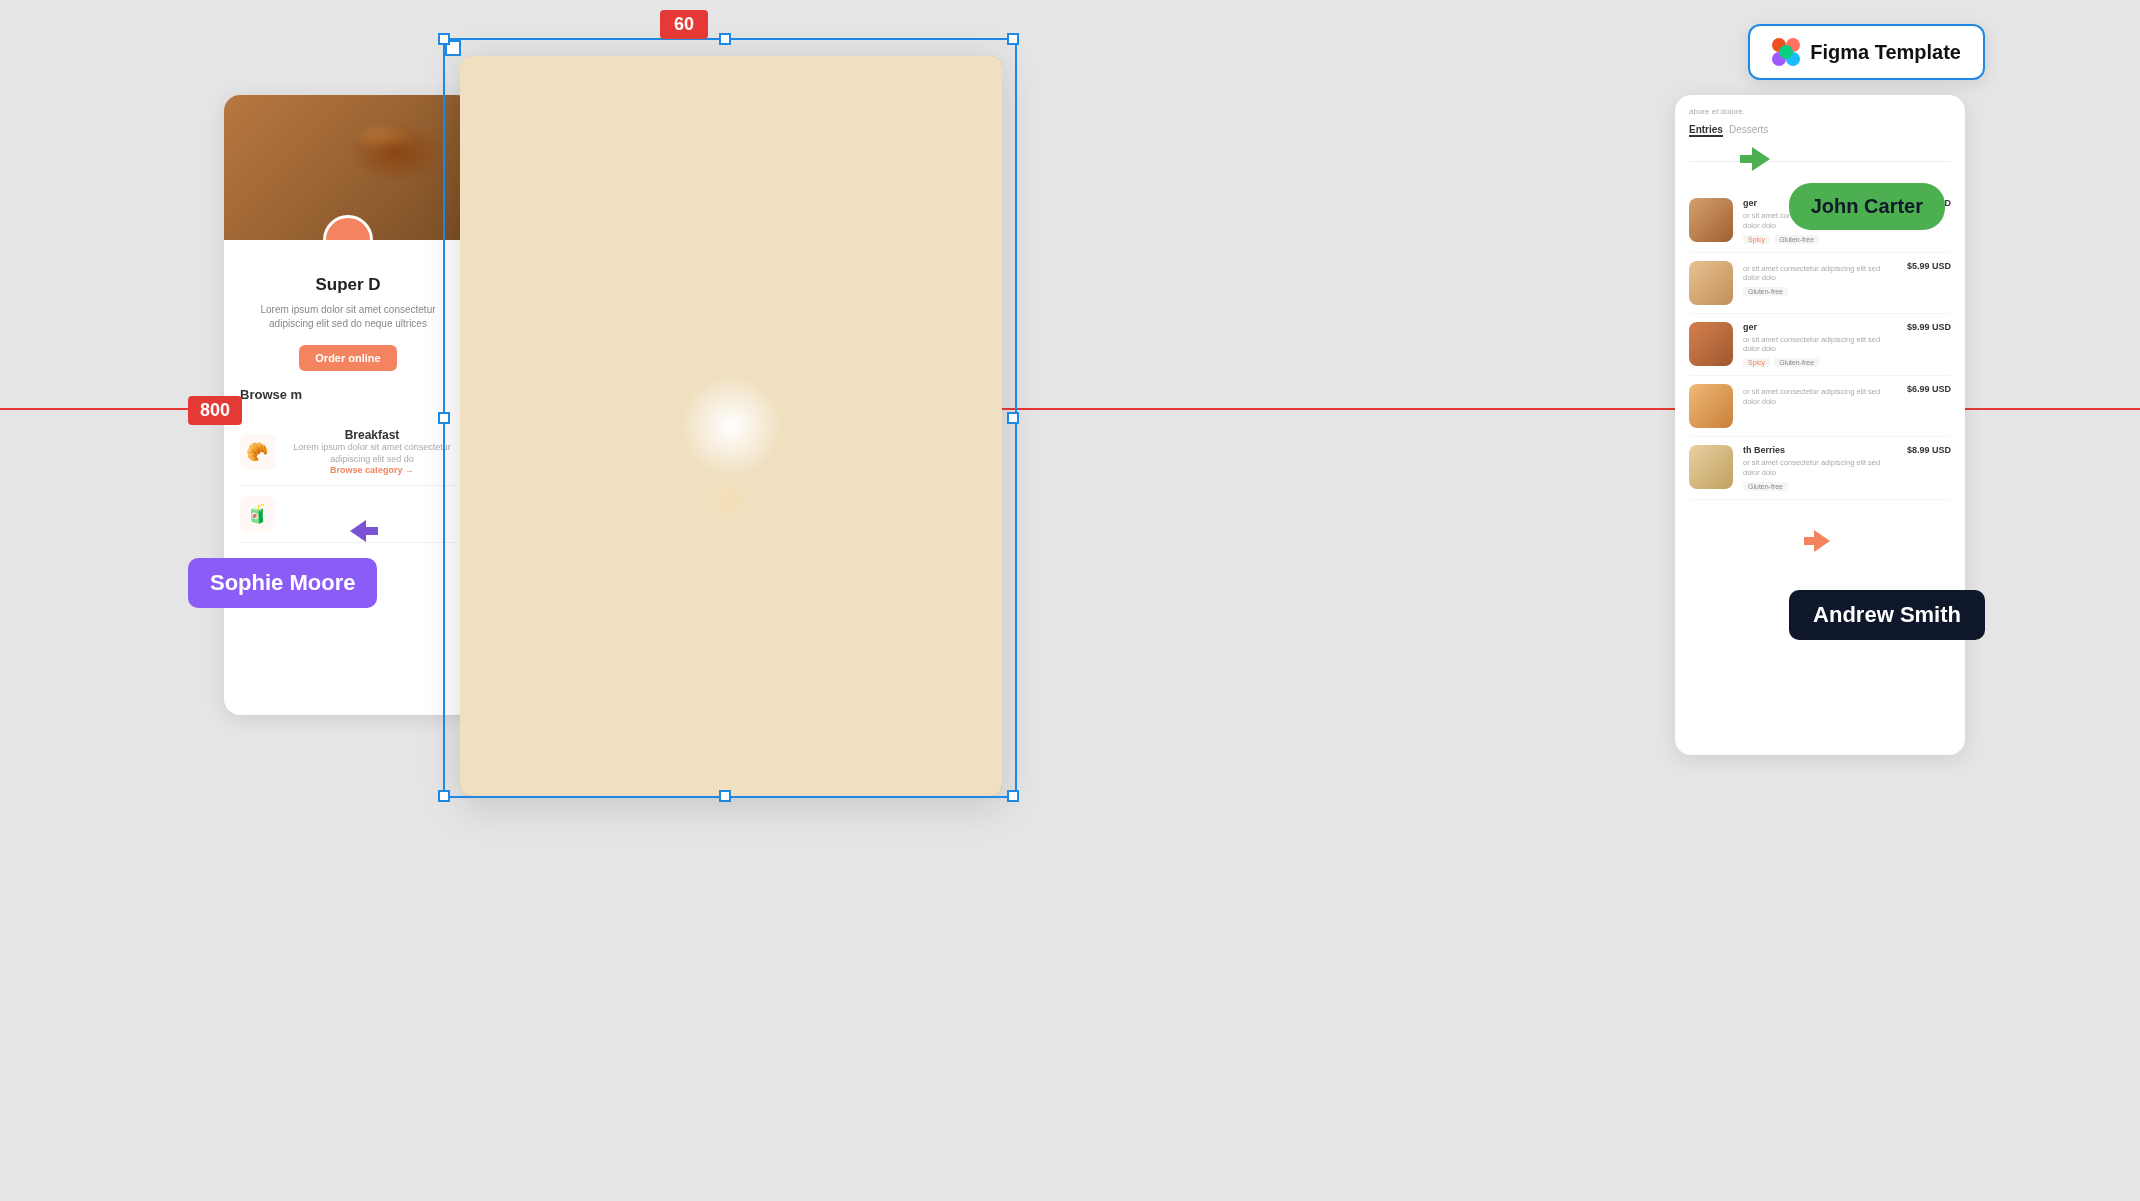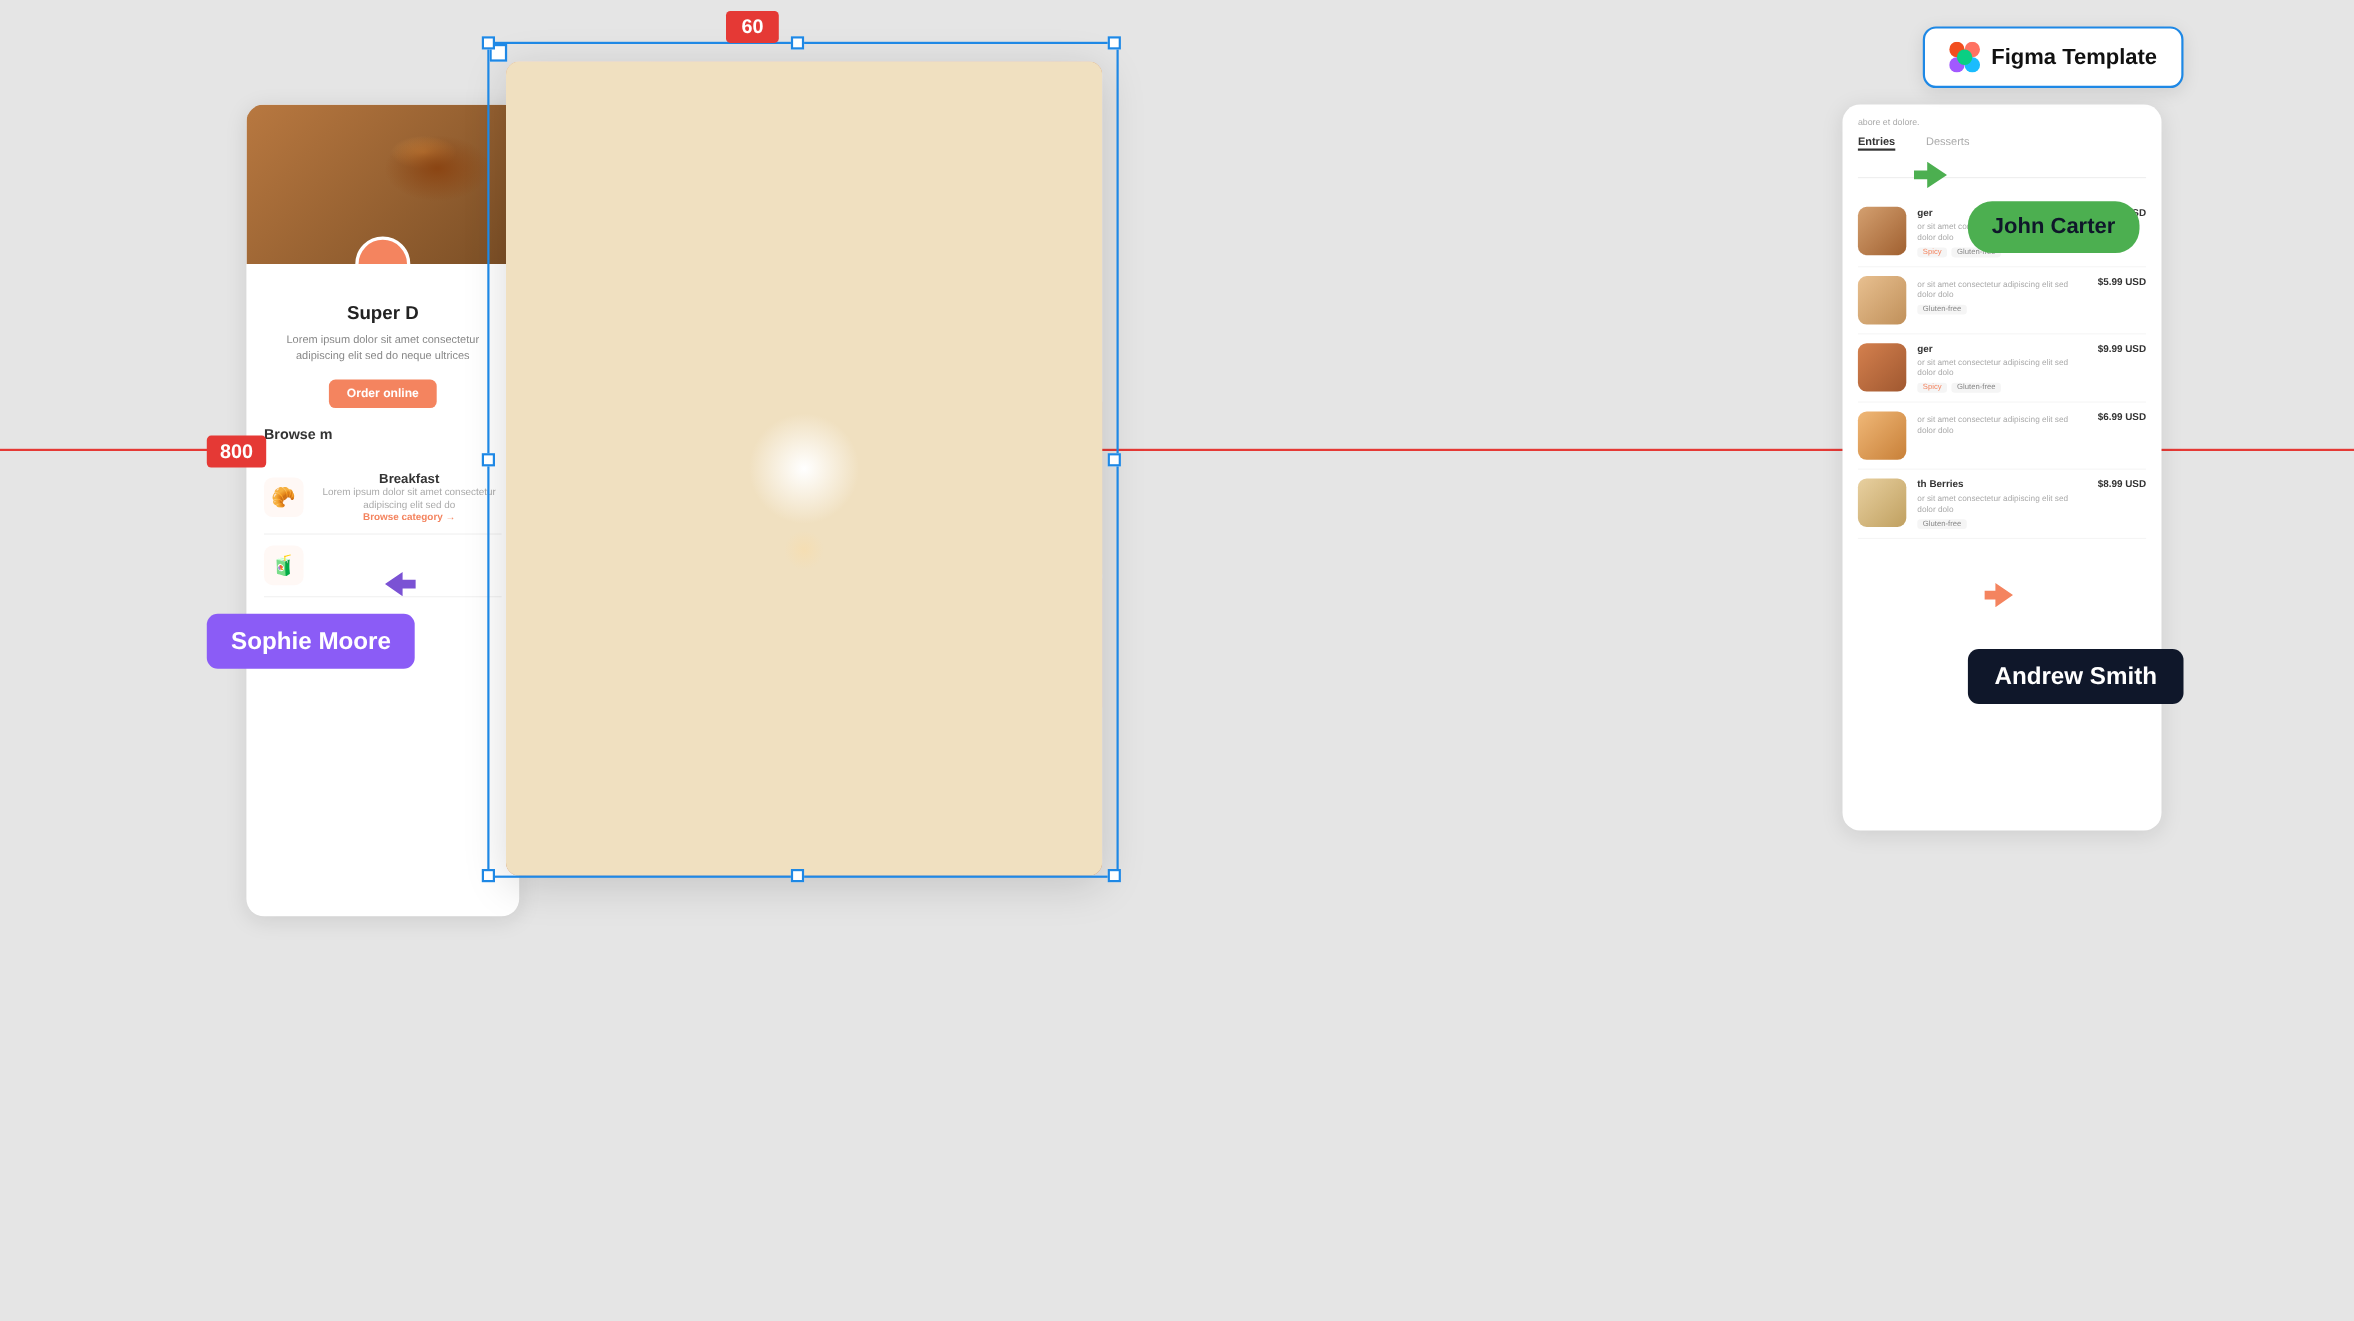--- a/index.html
+++ b/index.html
@@ -97,21 +97,21 @@
     .handle-mid-right { top: 412px; left: 1007px; }
     .handle-mid-bottom { top: 790px; left: 719px; }
     .handle-mid-left { top: 412px; left: 438px; }
 
     
     .left-panel {
       position: absolute;
       top: 95px;
       left: 224px;
       width: 248px;
-      height: 738px;
+      height: 620px;
       background: white;
       border-radius: 16px;
       overflow: hidden;
       box-shadow: 0 4px 20px rgba(0,0,0,0.1);
       z-index: 8;
     }
 
     .left-panel-header {
       height: 145px;
       background: #ccc;
@@ -416,22 +416,22 @@
     }
 
     .right-panel-body {
       padding: 12px 14px;
       overflow: hidden;
     }
 
     
     .tab-bar {
       display: flex;
-      gap: 28px;
-      margin-bottom: 18px;
+      gap: 6px;
+      margin-bottom: 28px;
       padding-bottom: 24px;
       border-bottom: 1px solid #eee;
     }
 
     .tab-item {
       font-size: 10px;
       color: #aaa;
       font-weight: 500;
       cursor: pointer;
     }

